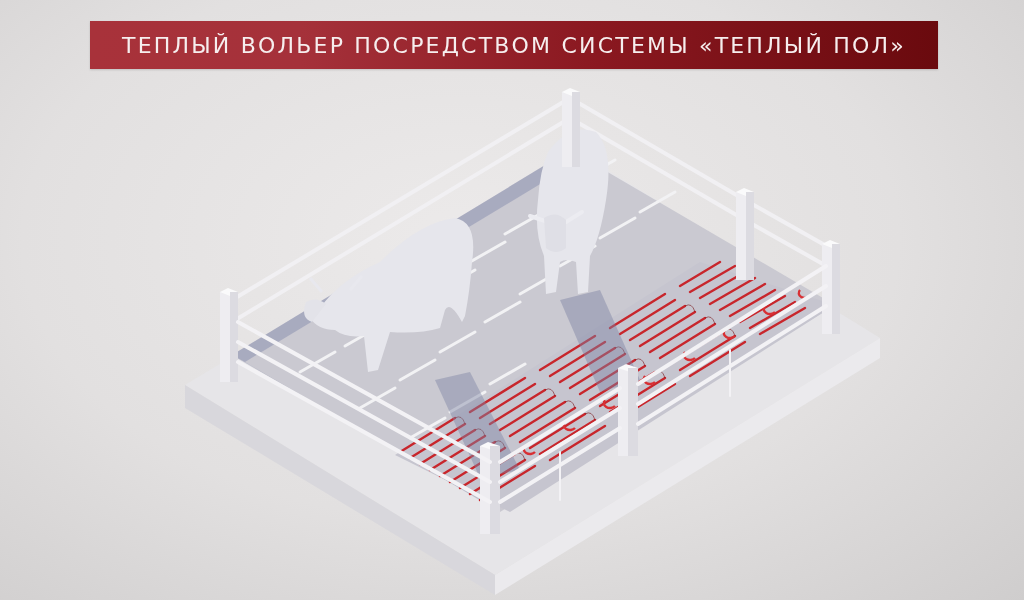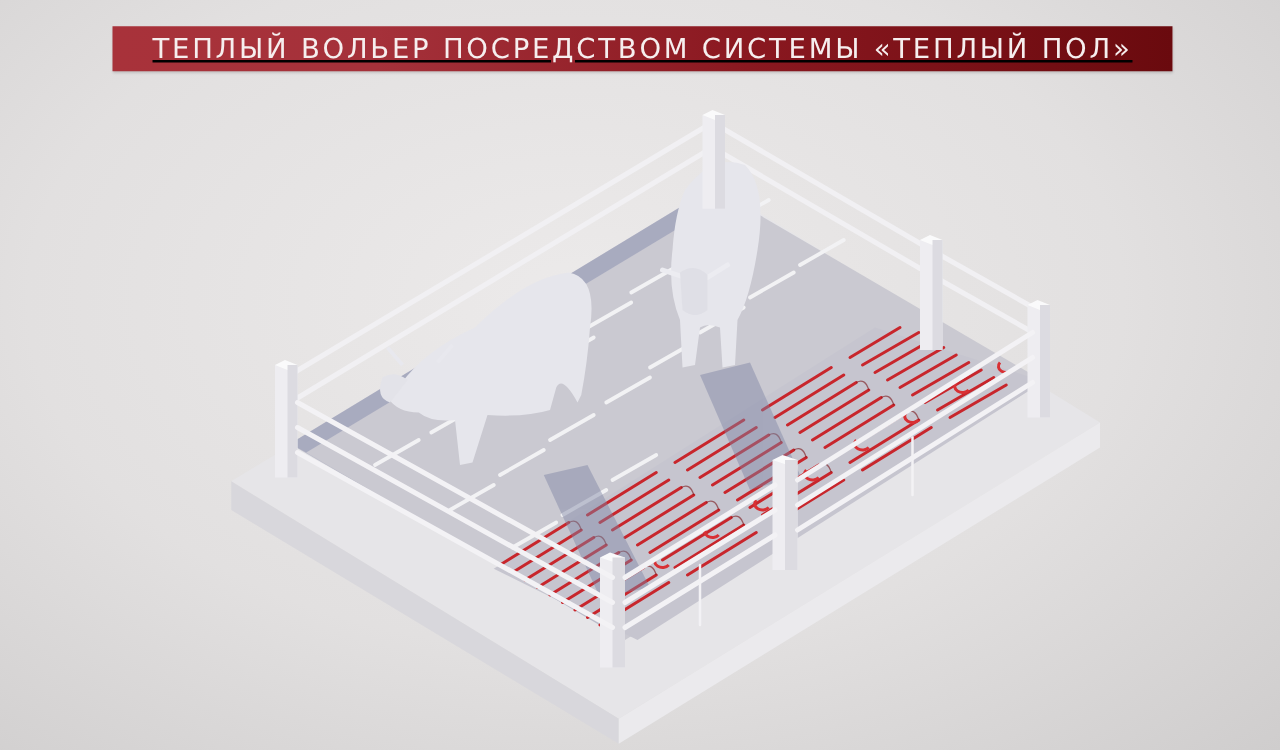--- a/index.html
+++ b/index.html
@@ -3,25 +3,24 @@
   <meta charset="utf-8">
   <style>
     html, body { margin: 0; padding: 0; }
     body {
       width: 1024px; height: 600px; overflow: hidden;
       background: radial-gradient(ellipse at 45% 40%, #eceaea 0%, #e2e0e0 55%, #cfcdcd 100%);
       font-family: "DejaVu Sans", sans-serif;
       position: relative;
     }
     .banner {
-      position: absolute; left: 90px; top: 21px; width: 848px; height: 36px;
+      position: absolute; left: 90px; top: 21px; width: 848px; height: 48px;
       background: linear-gradient(90deg, #a8323a 0%, #a5313a 25%, #8a1820 60%, #6a0a0e 100%);
       display: flex; align-items: center; justify-content: center;
       box-shadow: 0 1px 2px rgba(0,0,0,0.15);
-      text-decoration: underline;
     }
     .banner-title {
       color: #f6eeee; font-size: 22px; letter-spacing: 2.2px;
       font-family: "DejaVu Sans", sans-serif; font-weight: normal;
       white-space: nowrap;
     }
     .scene { position: absolute; left: 0; top: 0; width: 1024px; height: 600px; }
   </style>
 </head>
 <body>

